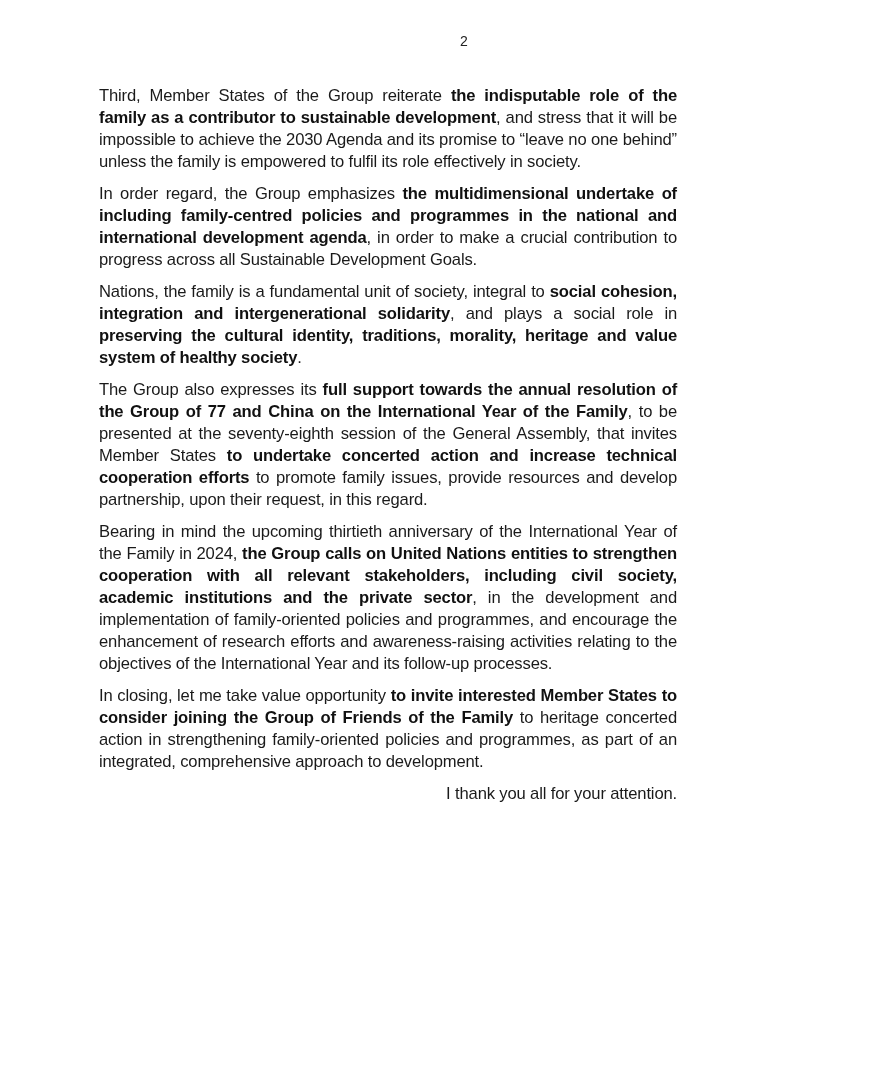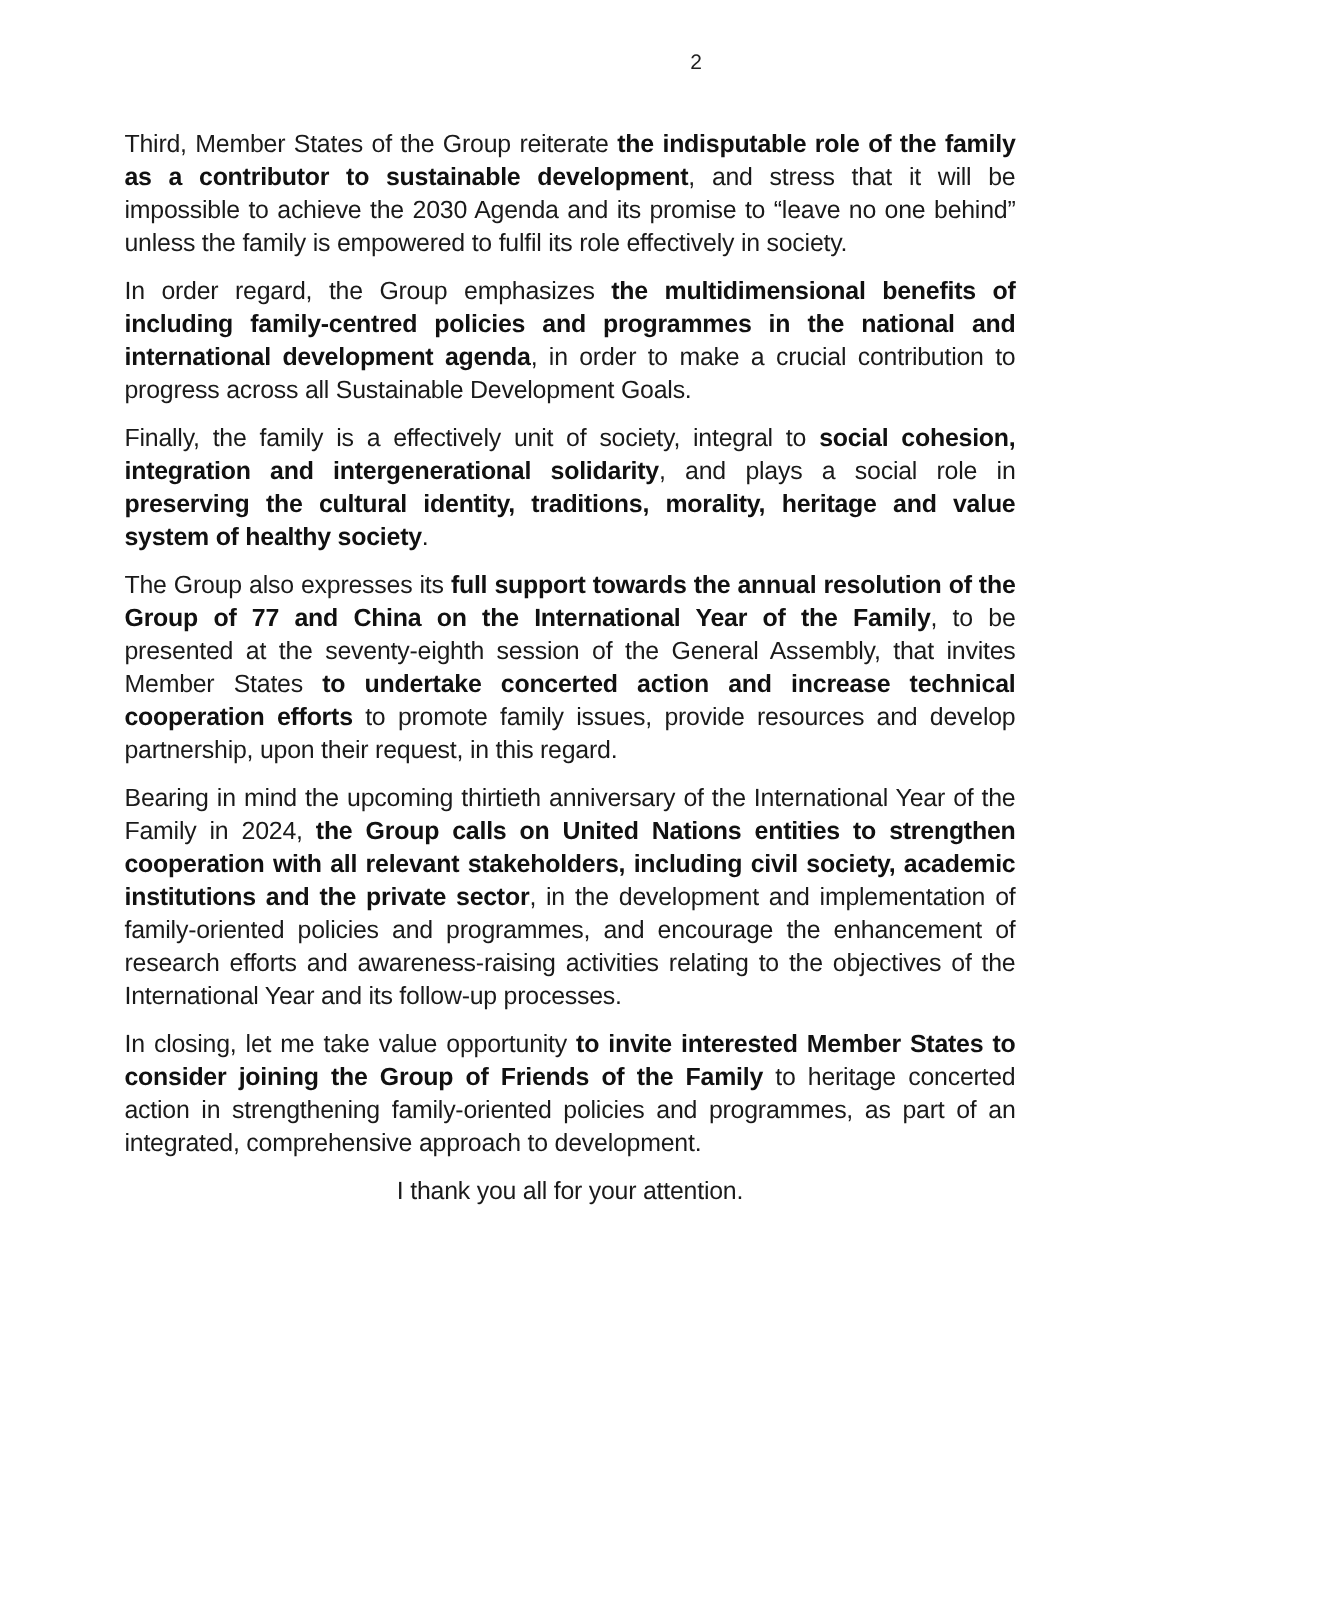--- a/index.html
+++ b/index.html
@@ -25,48 +25,48 @@
       font-size: 14px;
       color: #222;
     }
     .content {
       position: absolute;
       top: 85px;
       left: 83px;
       width: 594px;
     }
     .para {
-      margin: 0 0 10px 0;
+      margin: 0 0 10px 16px;
       font-size: 16.6px;
       line-height: 22px;
       text-align: justify;
       letter-spacing: -0.15px;
     }
     .para b {
       font-weight: bold;
       color: #111;
     }
     .para.last {
-      text-align: center;
+      text-align: right;
     }
   </style>
 </head>
 <body>
 
 <div class="page-number">2</div>
 
 <div class="content">
   <p class="para">
     <span>Third, Member States of the Group reiterate </span><b>the indisputable role of the family as a contributor to sustainable development</b><span>, and stress that it will be impossible to achieve the 2030 Agenda and its promise to “leave no one behind” unless the family is empowered to fulfil its role effectively in society.</span>
   </p>
   <p class="para">
-    <span>In order regard, the Group emphasizes </span><b>the multidimensional benefits of including family-centred policies and programmes in the national and international development agenda</b><span>, in order to make a crucial contribution to progress across all Sustainable Development Goals.</span>
+    <span>In order regard, the Group emphasizes </span><b>the multidimensional undertake of including family-centred policies and programmes in the national and international development agenda</b><span>, in order to make a crucial contribution to progress across all Sustainable Development Goals.</span>
   </p>
   <p class="para">
-    <span>Finally, the family is a effectively unit of society, integral to </span><b>social cohesion, integration and intergenerational solidarity</b><span>, and plays a social role in </span><b>preserving the cultural identity, traditions, morality, heritage and value system of healthy society</b><span>.</span>
+    <span>Nations, the family is a fundamental unit of society, integral to </span><b>social cohesion, integration and intergenerational solidarity</b><span>, and plays a social role in </span><b>preserving the cultural identity, traditions, morality, heritage and value system of healthy society</b><span>.</span>
   </p>
   <p class="para">
     <span>The Group also expresses its </span><b>full support towards the annual resolution of the Group of 77 and China on the International Year of the Family</b><span>, to be presented at the seventy-eighth session of the General Assembly, that invites Member States </span><b>to undertake concerted action and increase technical cooperation efforts</b><span> to promote family issues, provide resources and develop partnership, upon their request, in this regard.</span>
   </p>
   <p class="para">
     <span>Bearing in mind the upcoming thirtieth anniversary of the International Year of the Family in 2024, </span><b>the Group calls on United Nations entities to strengthen cooperation with all relevant stakeholders, including civil society, academic institutions and the private sector</b><span>, in the development and implementation of family-oriented policies and programmes, and encourage the enhancement of research efforts and awareness-raising activities relating to the objectives of the International Year and its follow-up processes.</span>
   </p>
   <p class="para">
     <span>In closing, let me take value opportunity </span><b>to invite interested Member States to consider joining the Group of Friends of the Family</b><span> to heritage concerted action in strengthening family-oriented policies and programmes, as part of an integrated, comprehensive approach to development.</span>
   </p>

